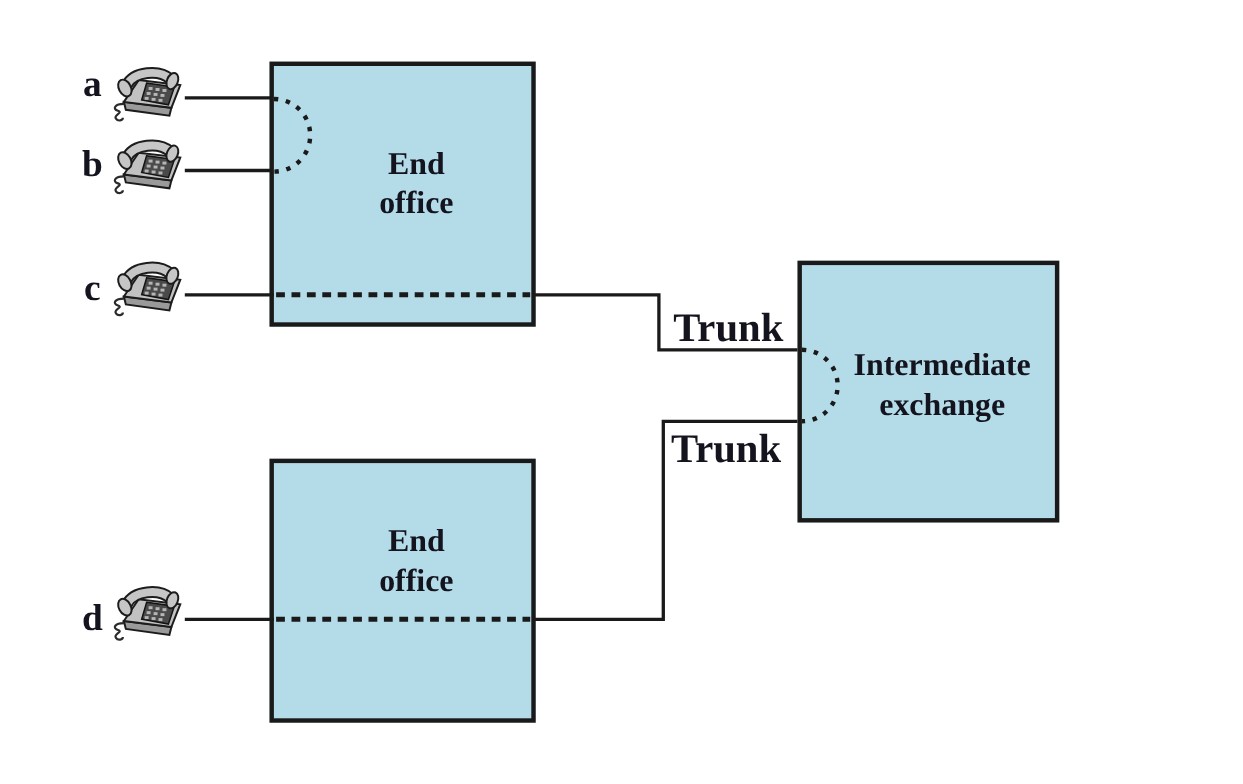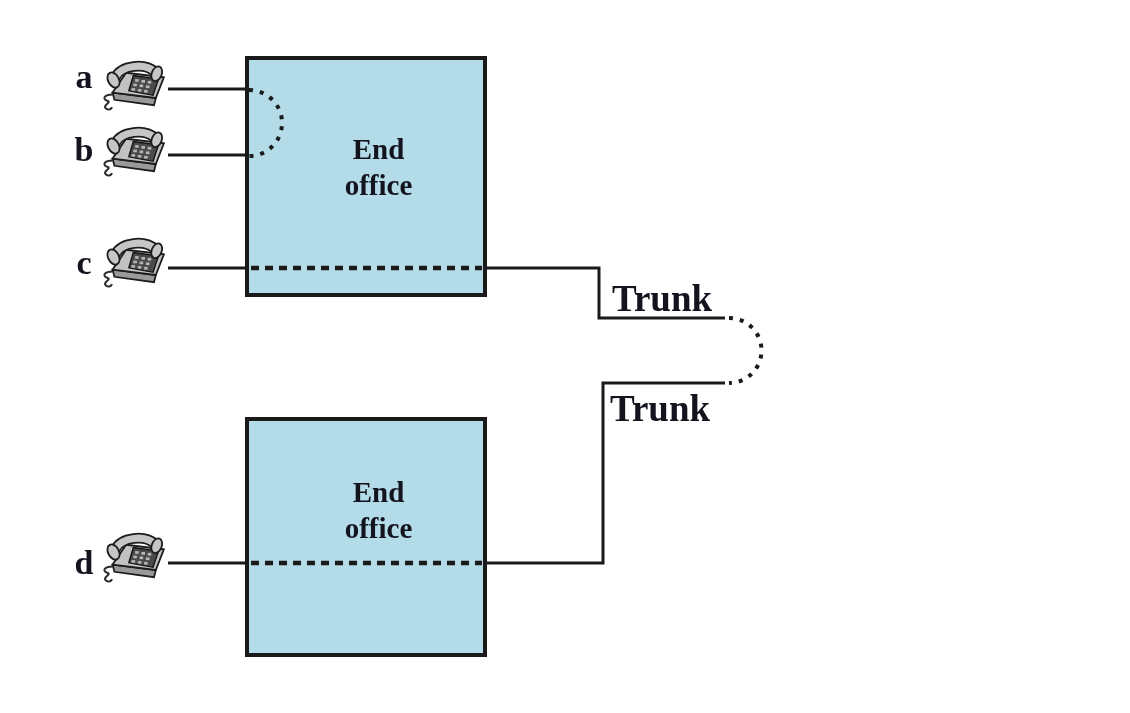--- a/index.html
+++ b/index.html
@@ -63,20 +63,24 @@
   <div class="node" style="left: 245px; top: 56px; width: 242px; height: 241px; padding-bottom: 19px; background-color: rgb(180, 219, 232);">
     <div class="node-label">End
 office</div>
   </div>
 
   <div class="node" style="left: 245px; top: 417px; width: 242px; height: 240px; padding-bottom: 54px; background-color: rgb(180, 219, 232);">
     <div class="node-label">End
 office</div>
   </div>
 
+  <div class="node" style="left: 725px; top: 237px; width: 238px; height: 238px; padding-bottom: 12px; background-color: rgb(180, 219, 232);">
+    <div class="node-label">Intermediate
+exchange</div>
+  </div>
 
   <svg class="svg-layer" viewBox="0 0 1130 713">
     <defs>
       <g id="phone-icon">
         <path d="M14 46 C5 46 2 51 8 53 C14 55 3 57 6 61 C8 64 13 63 13 60" fill="none" stroke="#2b2b2b" stroke-width="2.2"></path>
         <path d="M14 44 L62 50 L60 58 L16 52 Z" fill="#9a9a9a" stroke="#1c1c1c" stroke-width="2"></path>
         <path d="M14 44 L29 22 L71 27 L62 50 Z" fill="#c2c2c2" stroke="#1c1c1c" stroke-width="2"></path>
         <path d="M37 25 L65 29 L59 47 L32 42 Z" fill="#4a4a4a" stroke="#141414" stroke-width="1.5"></path>
         <g fill="#b5b5b5">
           <rect x="39" y="29" width="4" height="3"></rect>

